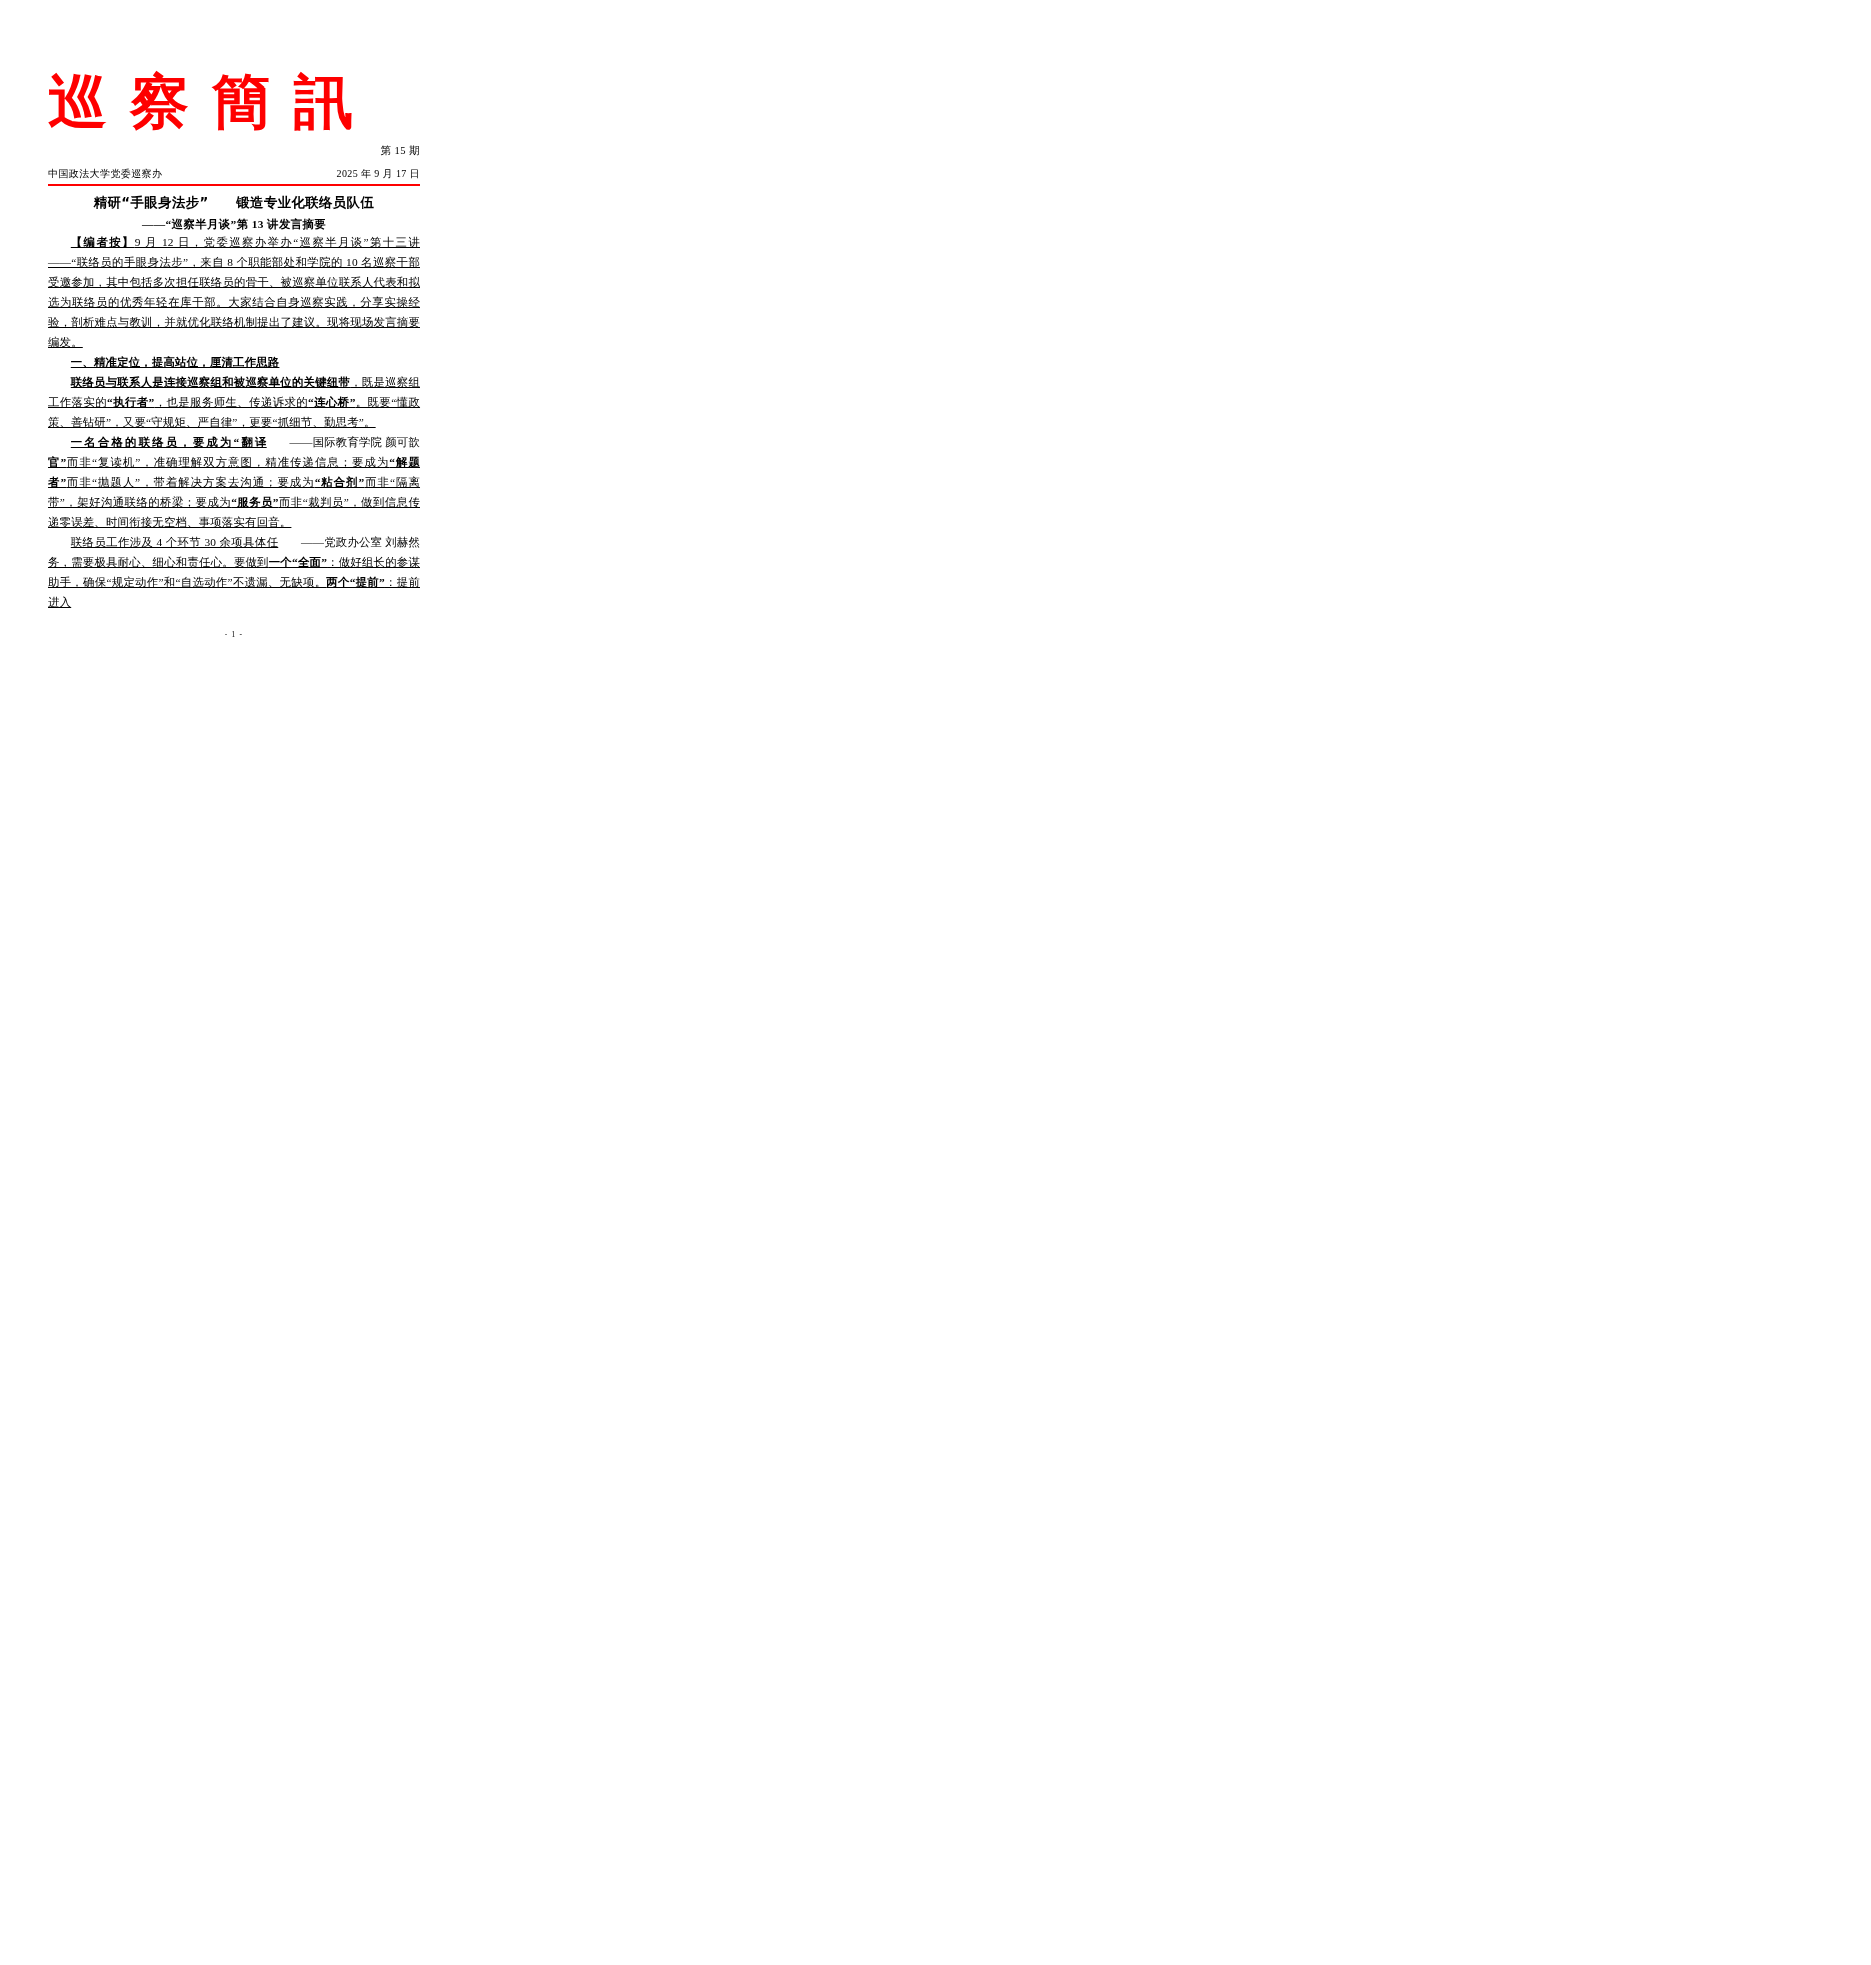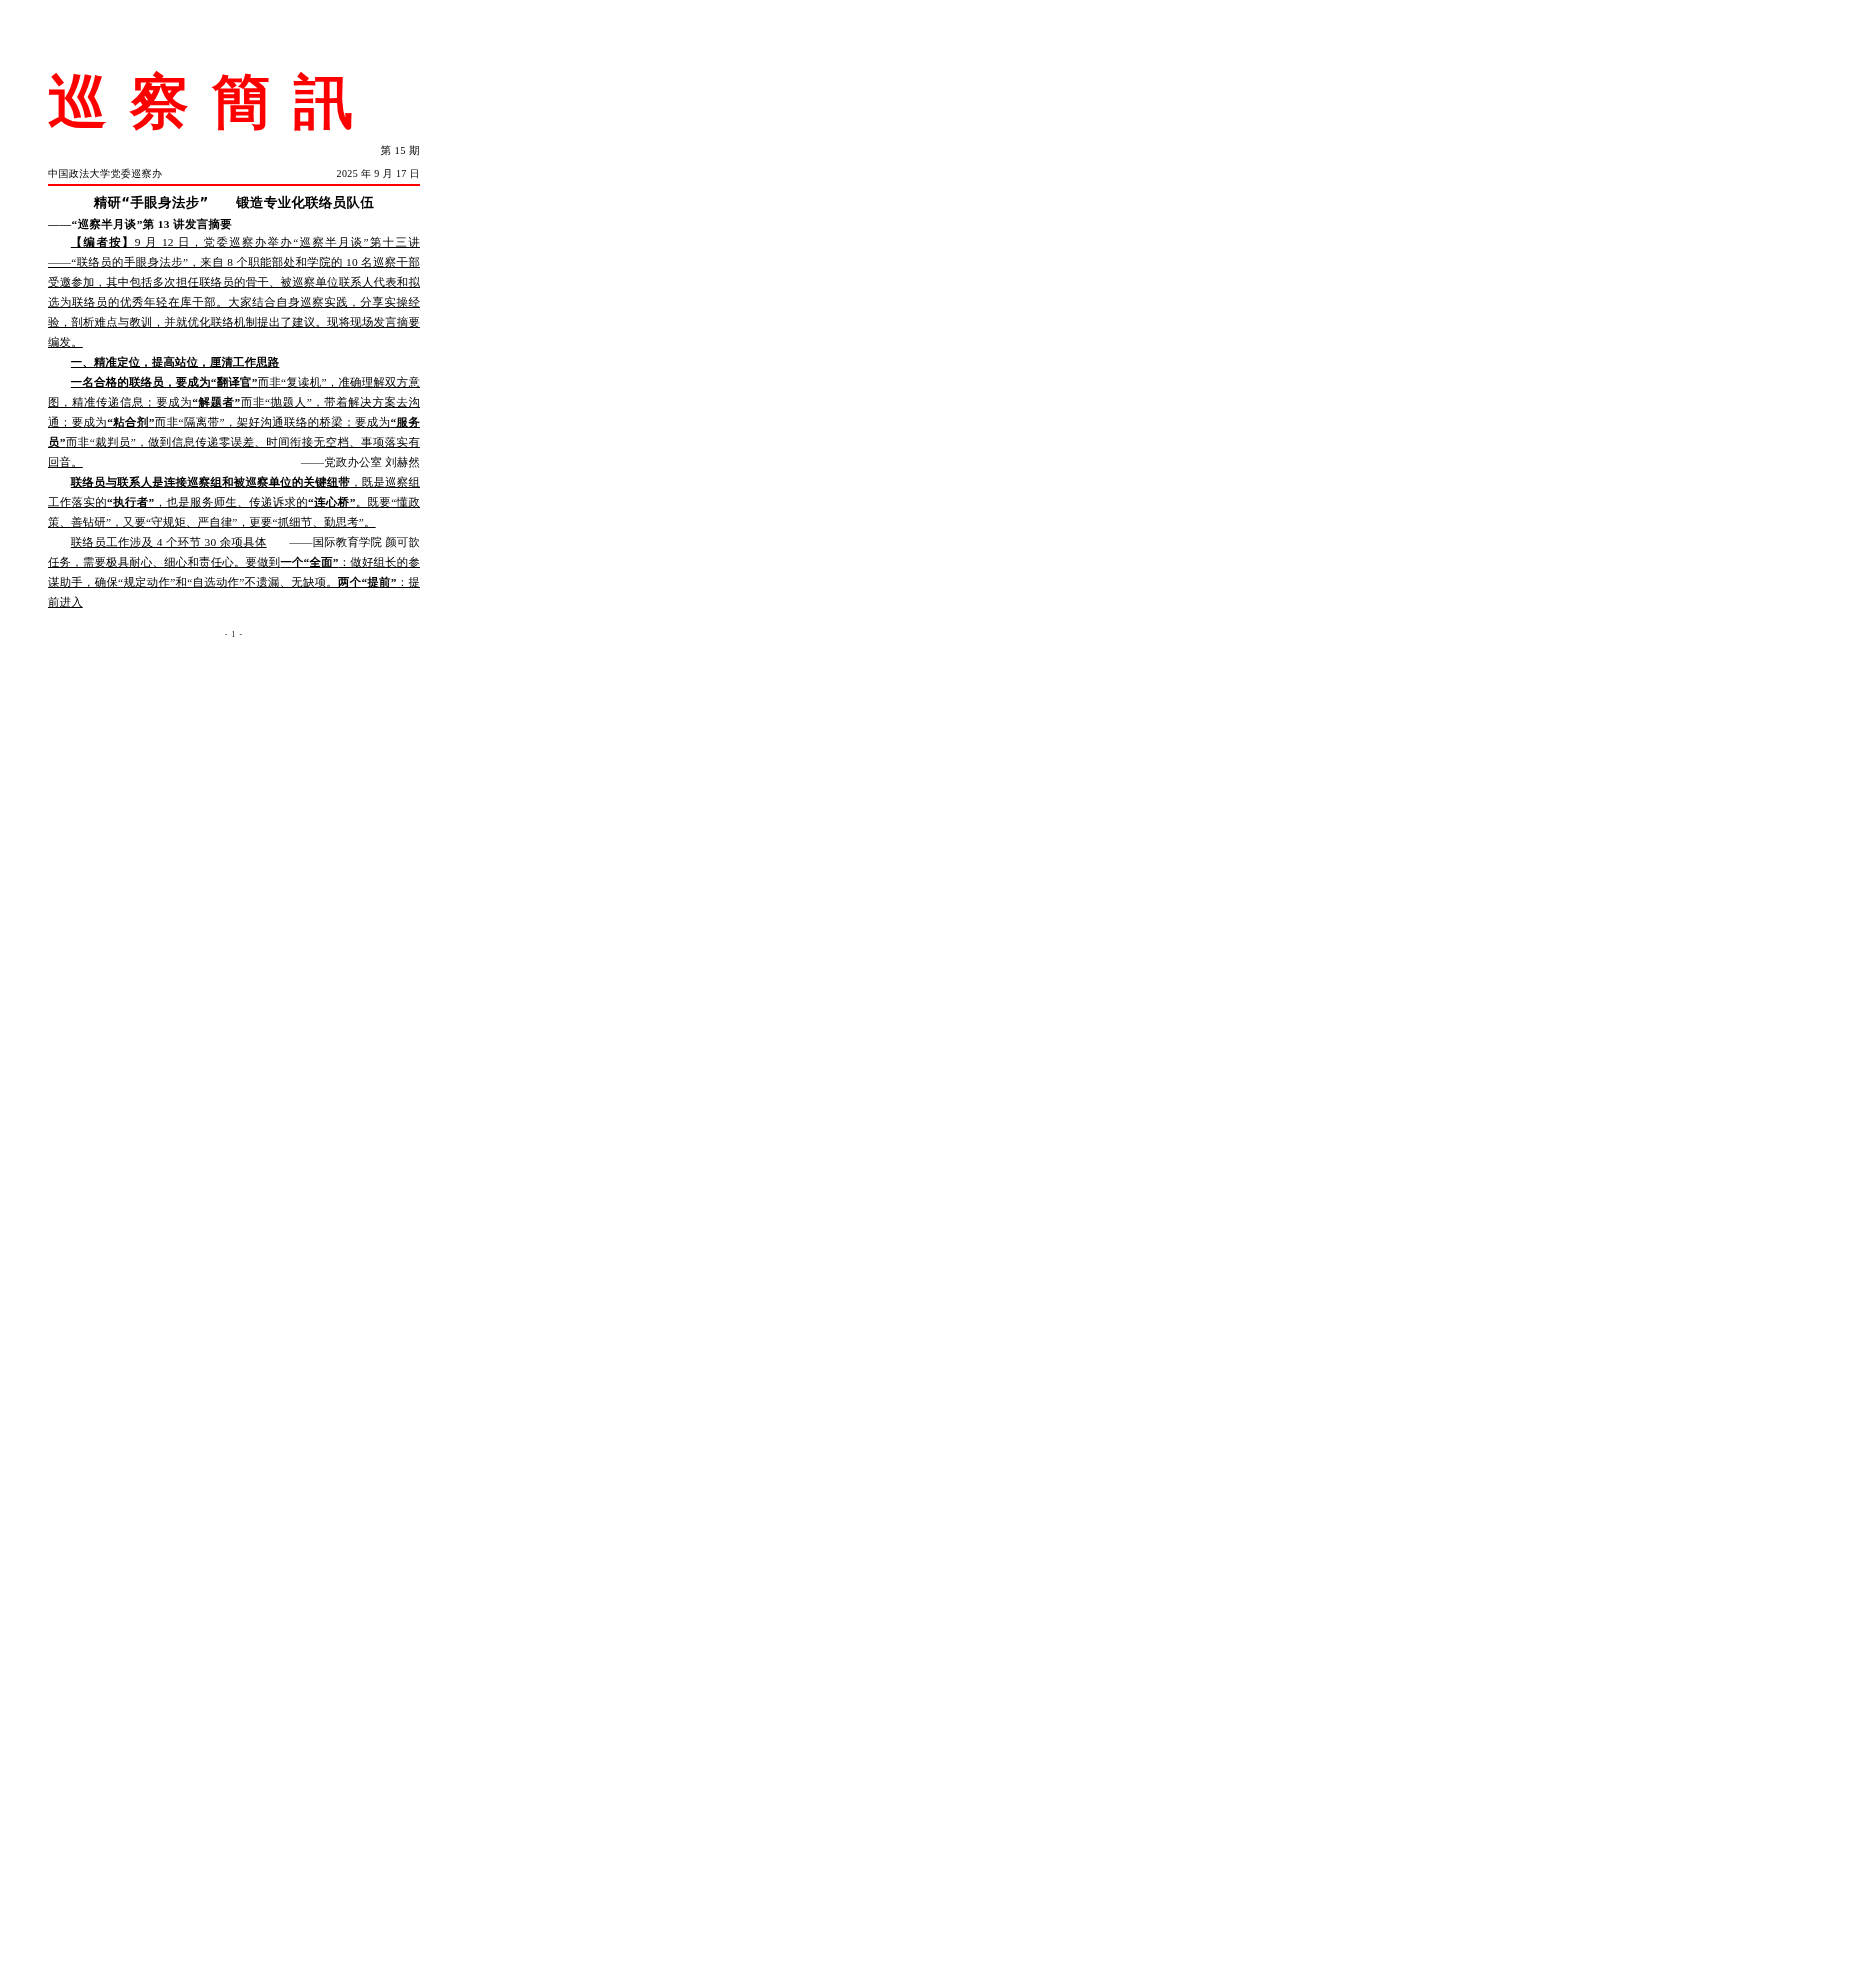--- a/index.html
+++ b/index.html
@@ -27,21 +27,21 @@
   }
   .red-rule{margin-top:3.5px;height:2px;background:#fe0000;width:100%;}
   
   .art-title{
     margin-top:9.4px;text-align:center;
     font-family:"DejaVu Sans","Liberation Sans",sans-serif;
     font-weight:bold;font-size:13.4px;line-height:16.5px;letter-spacing:0.4px;
     white-space:nowrap;
   }
   .art-subtitle{
-    margin-top:5.5px;text-align:left;
+    margin-top:5.5px;text-align:center;
     font-weight:bold;font-size:11.4px;line-height:14px;letter-spacing:0.4px;
   }
   
   .body-block{margin-top:1px;font-size:11.4px;line-height:20px;text-align:justify;letter-spacing:0.2px;text-decoration:underline;}
   .para{margin:0;text-indent:2em;}
   .para .bold{font-weight:bold;}
   .section-heading{
     margin:0;text-indent:2em;font-weight:bold;font-size:11.4px;line-height:20px;
     font-family:"DejaVu Sans","Liberation Sans",sans-serif;letter-spacing:0.2px;
   }
@@ -73,27 +73,27 @@
 
   <div class="body-block">
 
     <p class="para">
       <span><span class="bold">【编者按】</span><span>9 月 12 日，党委巡察办举办“巡察半月谈”第十三讲——“联络员的手眼身法步”，来自 8 个职能部处和学院的 10 名巡察干部受邀参加，其中包括多次担任联络员的骨干、被巡察单位联系人代表和拟选为联络员的优秀年轻在库干部。大家结合自身巡察实践，分享实操经验，剖析难点与教训，并就优化联络机制提出了建议。现将现场发言摘要编发。</span></span>
     </p>
 
     <p class="section-heading">一、精准定位，提高站位，厘清工作思路</p>
 
     <p class="para">
-      <span><span class="bold">一名合格的联络员，要成为“翻译官”</span><span>而非“复读机”，准确理解双方意图，精准传递信息；要成为</span><span class="bold">“解题者”</span><span>而非“抛题人”，带着解决方案去沟通；要成为</span><span class="bold">“粘合剂”</span><span>而非“隔离带”，架好沟通联络的桥梁；要成为</span><span class="bold">“服务员”</span><span>而非“裁判员”，做到信息传递零误差、时间衔接无空档、事项落实有回音。</span></span>
-      <span class="attribution">——党政办公室  刘赫然</span>
+      <span><span class="bold">联络员与联系人是连接巡察组和被巡察单位的关键纽带</span><span>，既是巡察组工作落实的</span><span class="bold">“执行者”</span><span>，也是服务师生、传递诉求的</span><span class="bold">“连心桥”</span><span>。既要“懂政策、善钻研”，又要“守规矩、严自律”，更要“抓细节、勤思考”。</span></span>
+      <span class="attribution">——国际教育学院  颜可歆</span>
     </p>
 
     <p class="para">
-      <span><span class="bold">联络员与联系人是连接巡察组和被巡察单位的关键纽带</span><span>，既是巡察组工作落实的</span><span class="bold">“执行者”</span><span>，也是服务师生、传递诉求的</span><span class="bold">“连心桥”</span><span>。既要“懂政策、善钻研”，又要“守规矩、严自律”，更要“抓细节、勤思考”。</span></span>
-      <span class="attribution">——国际教育学院  颜可歆</span>
+      <span><span class="bold">一名合格的联络员，要成为“翻译官”</span><span>而非“复读机”，准确理解双方意图，精准传递信息；要成为</span><span class="bold">“解题者”</span><span>而非“抛题人”，带着解决方案去沟通；要成为</span><span class="bold">“粘合剂”</span><span>而非“隔离带”，架好沟通联络的桥梁；要成为</span><span class="bold">“服务员”</span><span>而非“裁判员”，做到信息传递零误差、时间衔接无空档、事项落实有回音。</span></span>
+      <span class="attribution">——党政办公室  刘赫然</span>
     </p>
 
 
     <p class="para">
       <span><span>联络员工作涉及 4 个环节 30 余项具体任务，需要极具耐心、细心和责任心。要做到</span><span class="bold">一个“全面”</span><span>：做好组长的参谋助手，确保“规定动作”和“自选动作”不遗漏、无缺项。</span><span class="bold">两个“提前”</span><span>：提前进入</span></span>
     </p>
 
   </div>
 
   <div class="footer">- 1 -</div>

